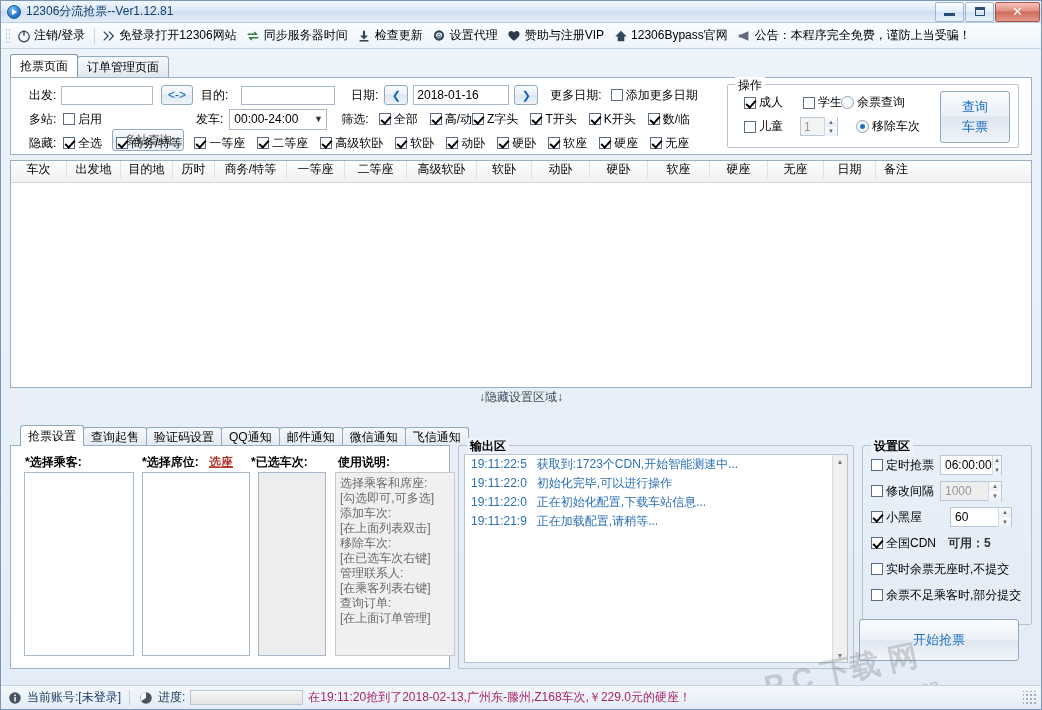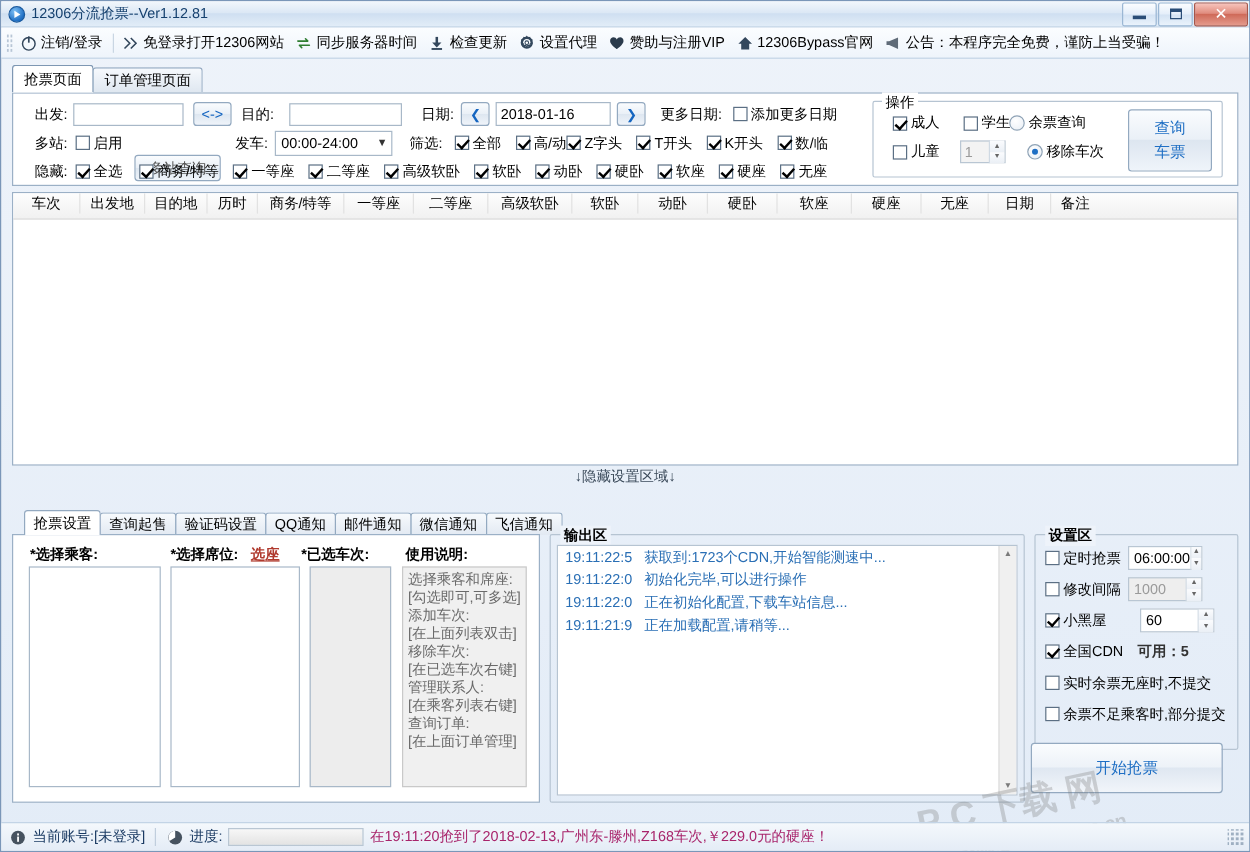--- a/index.html
+++ b/index.html
@@ -576,21 +576,21 @@
     <div class="panel-left">
       <div style="position:absolute;left:14px;top:8px;" class="col-title">*选择乘客:</div>
       <div style="position:absolute;left:131px;top:8px;" class="col-title">*选择席位:</div>
       <div style="position:absolute;left:198px;top:8px;color:#b03a2e;text-decoration:underline;font-weight:bold;">选座</div>
       <div style="position:absolute;left:240px;top:8px;" class="col-title">*已选车次:</div>
       <div style="position:absolute;left:327px;top:8px;" class="col-title">使用说明:</div>
 
       <div class="listbox" style="position:absolute;left:13px;top:26px;width:110px;height:184px;"></div>
       <div class="listbox" style="position:absolute;left:131px;top:26px;width:108px;height:184px;"></div>
       <div class="listbox dis" style="position:absolute;left:247px;top:26px;width:68px;height:184px;"></div>
-      <div class="help-box" style="position:absolute;left:324px;top:26px;width:104px;height:184px;">
+      <div class="help-box" style="position:absolute;left:324px;top:26px;width:120px;height:184px;">
         <div>选择乘客和席座:</div>
         <div>[勾选即可,可多选]</div>
         <div>添加车次:</div>
         <div>[在上面列表双击]</div>
         <div>移除车次:</div>
         <div>[在已选车次右键]</div>
         <div>管理联系人:</div>
         <div>[在乘客列表右键]</div>
         <div>查询订单:</div>
         <div>[在上面订单管理]</div>

